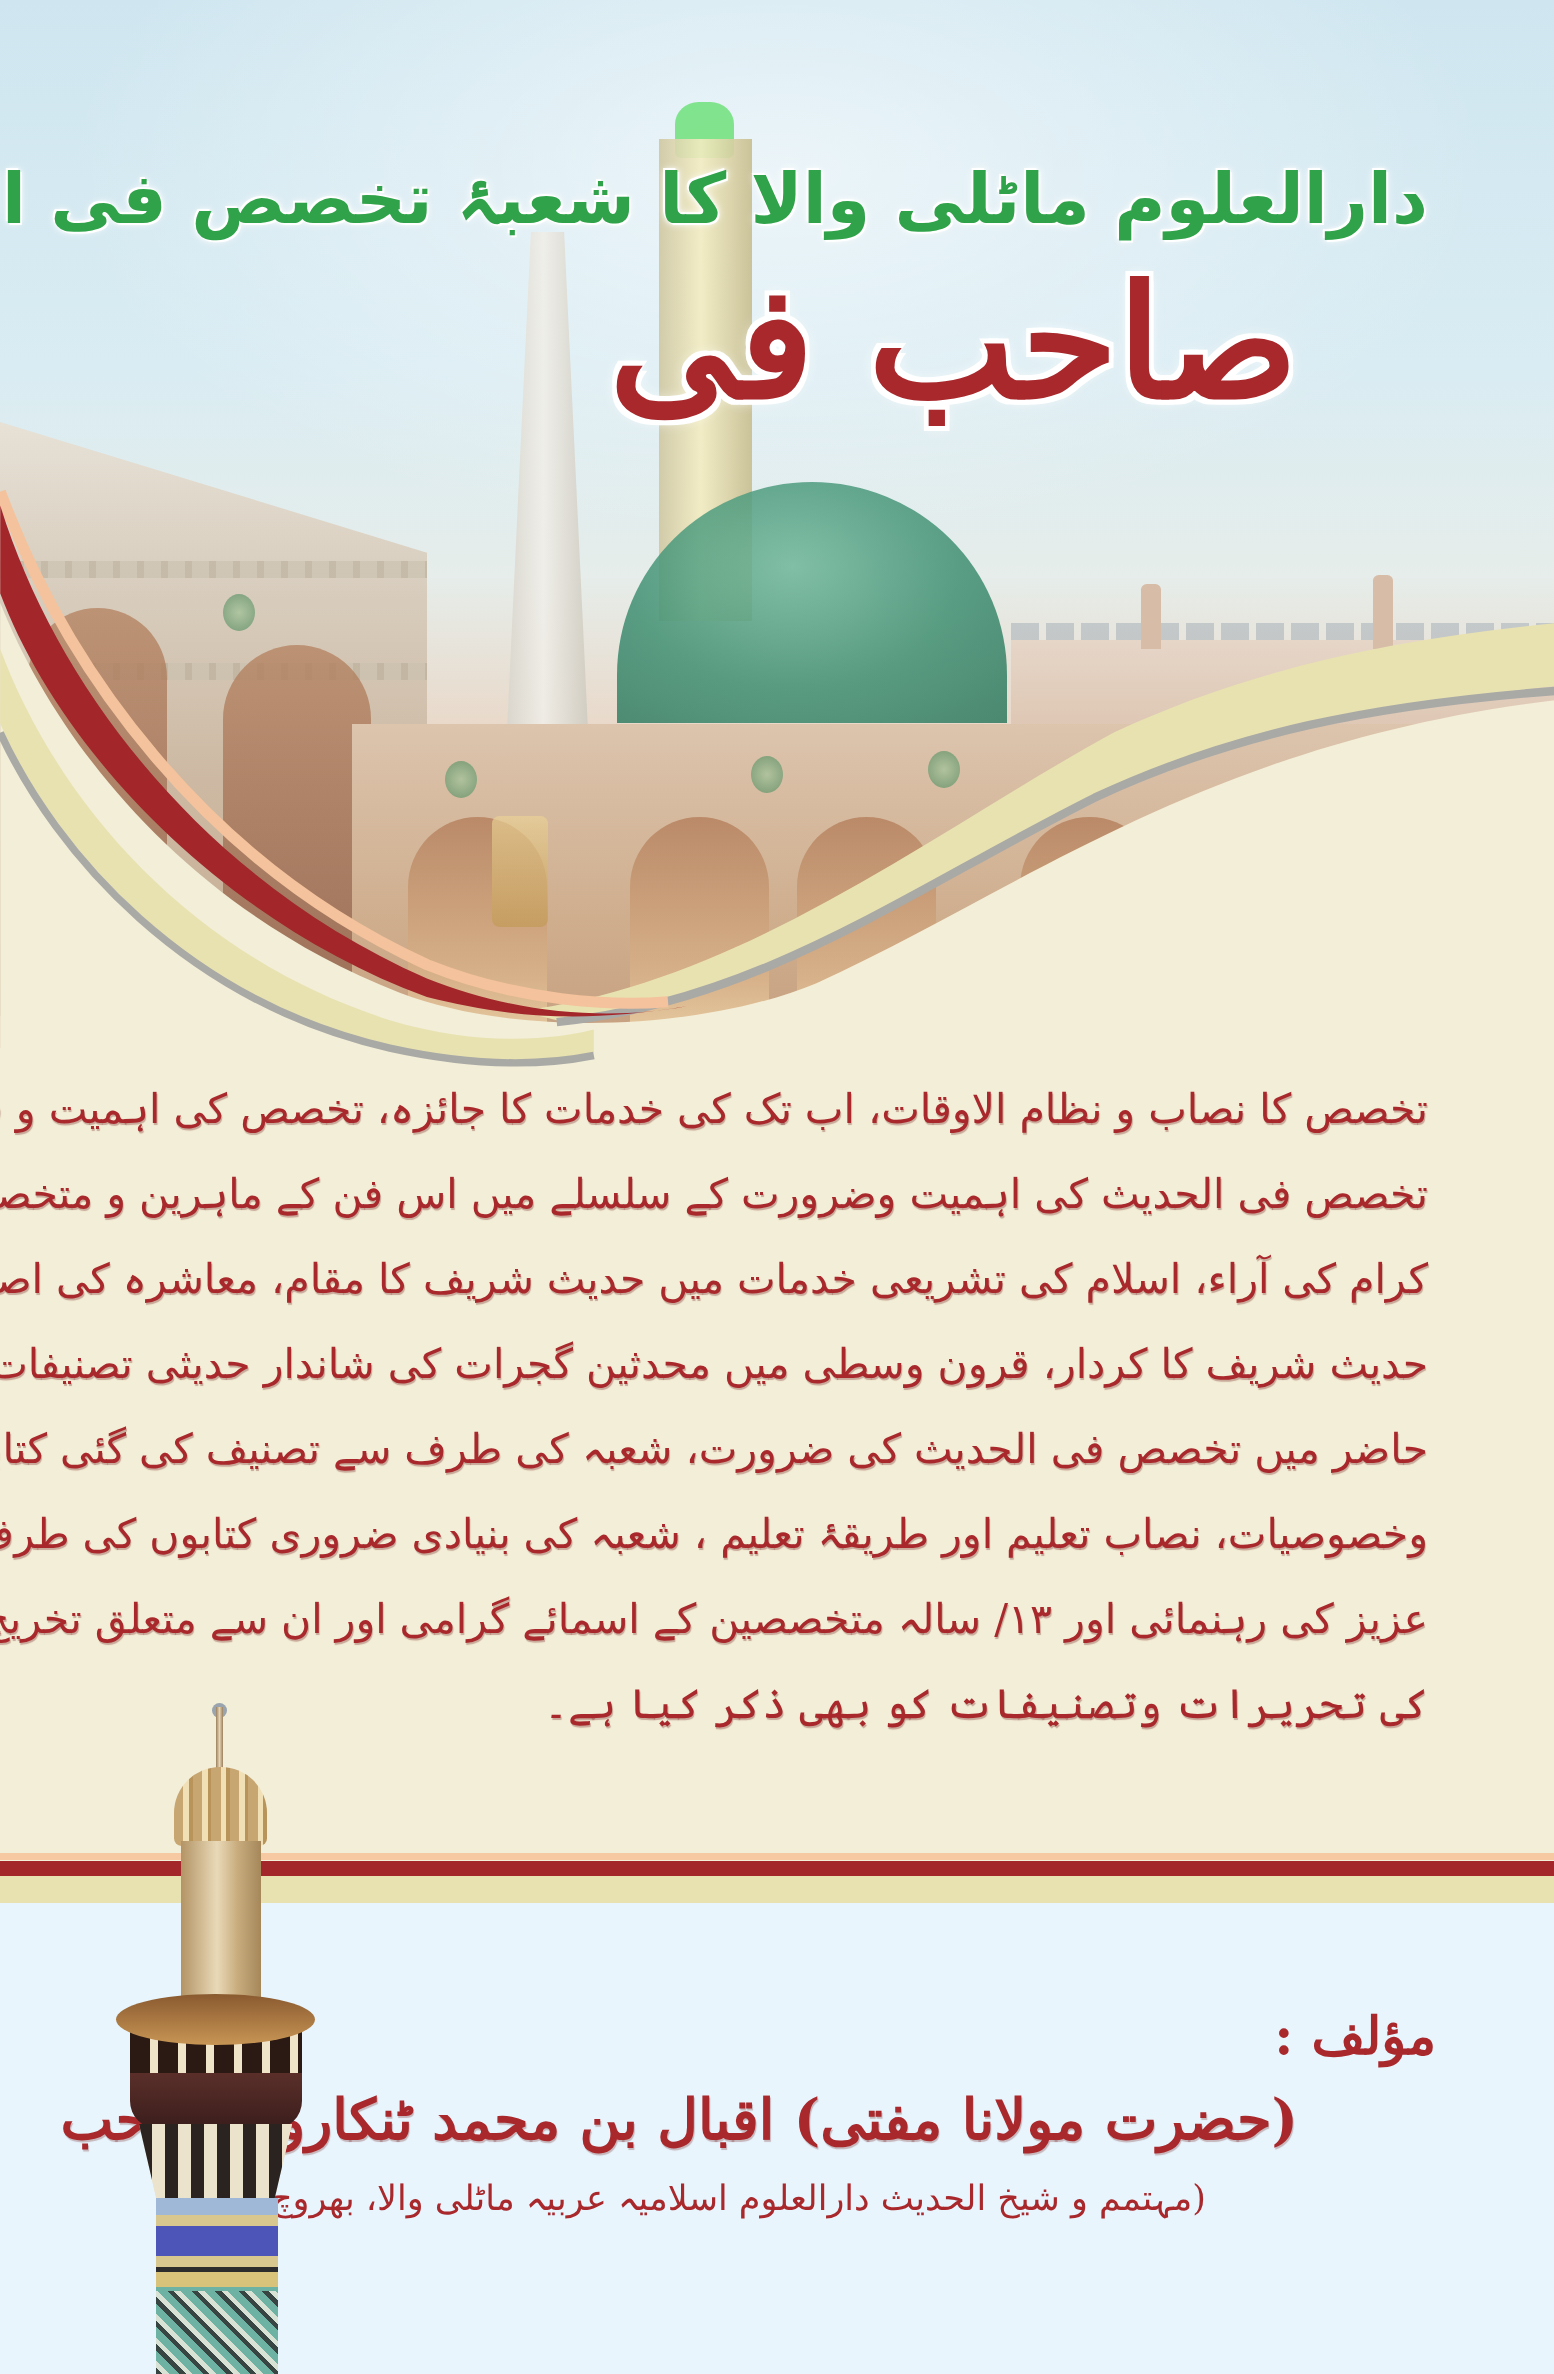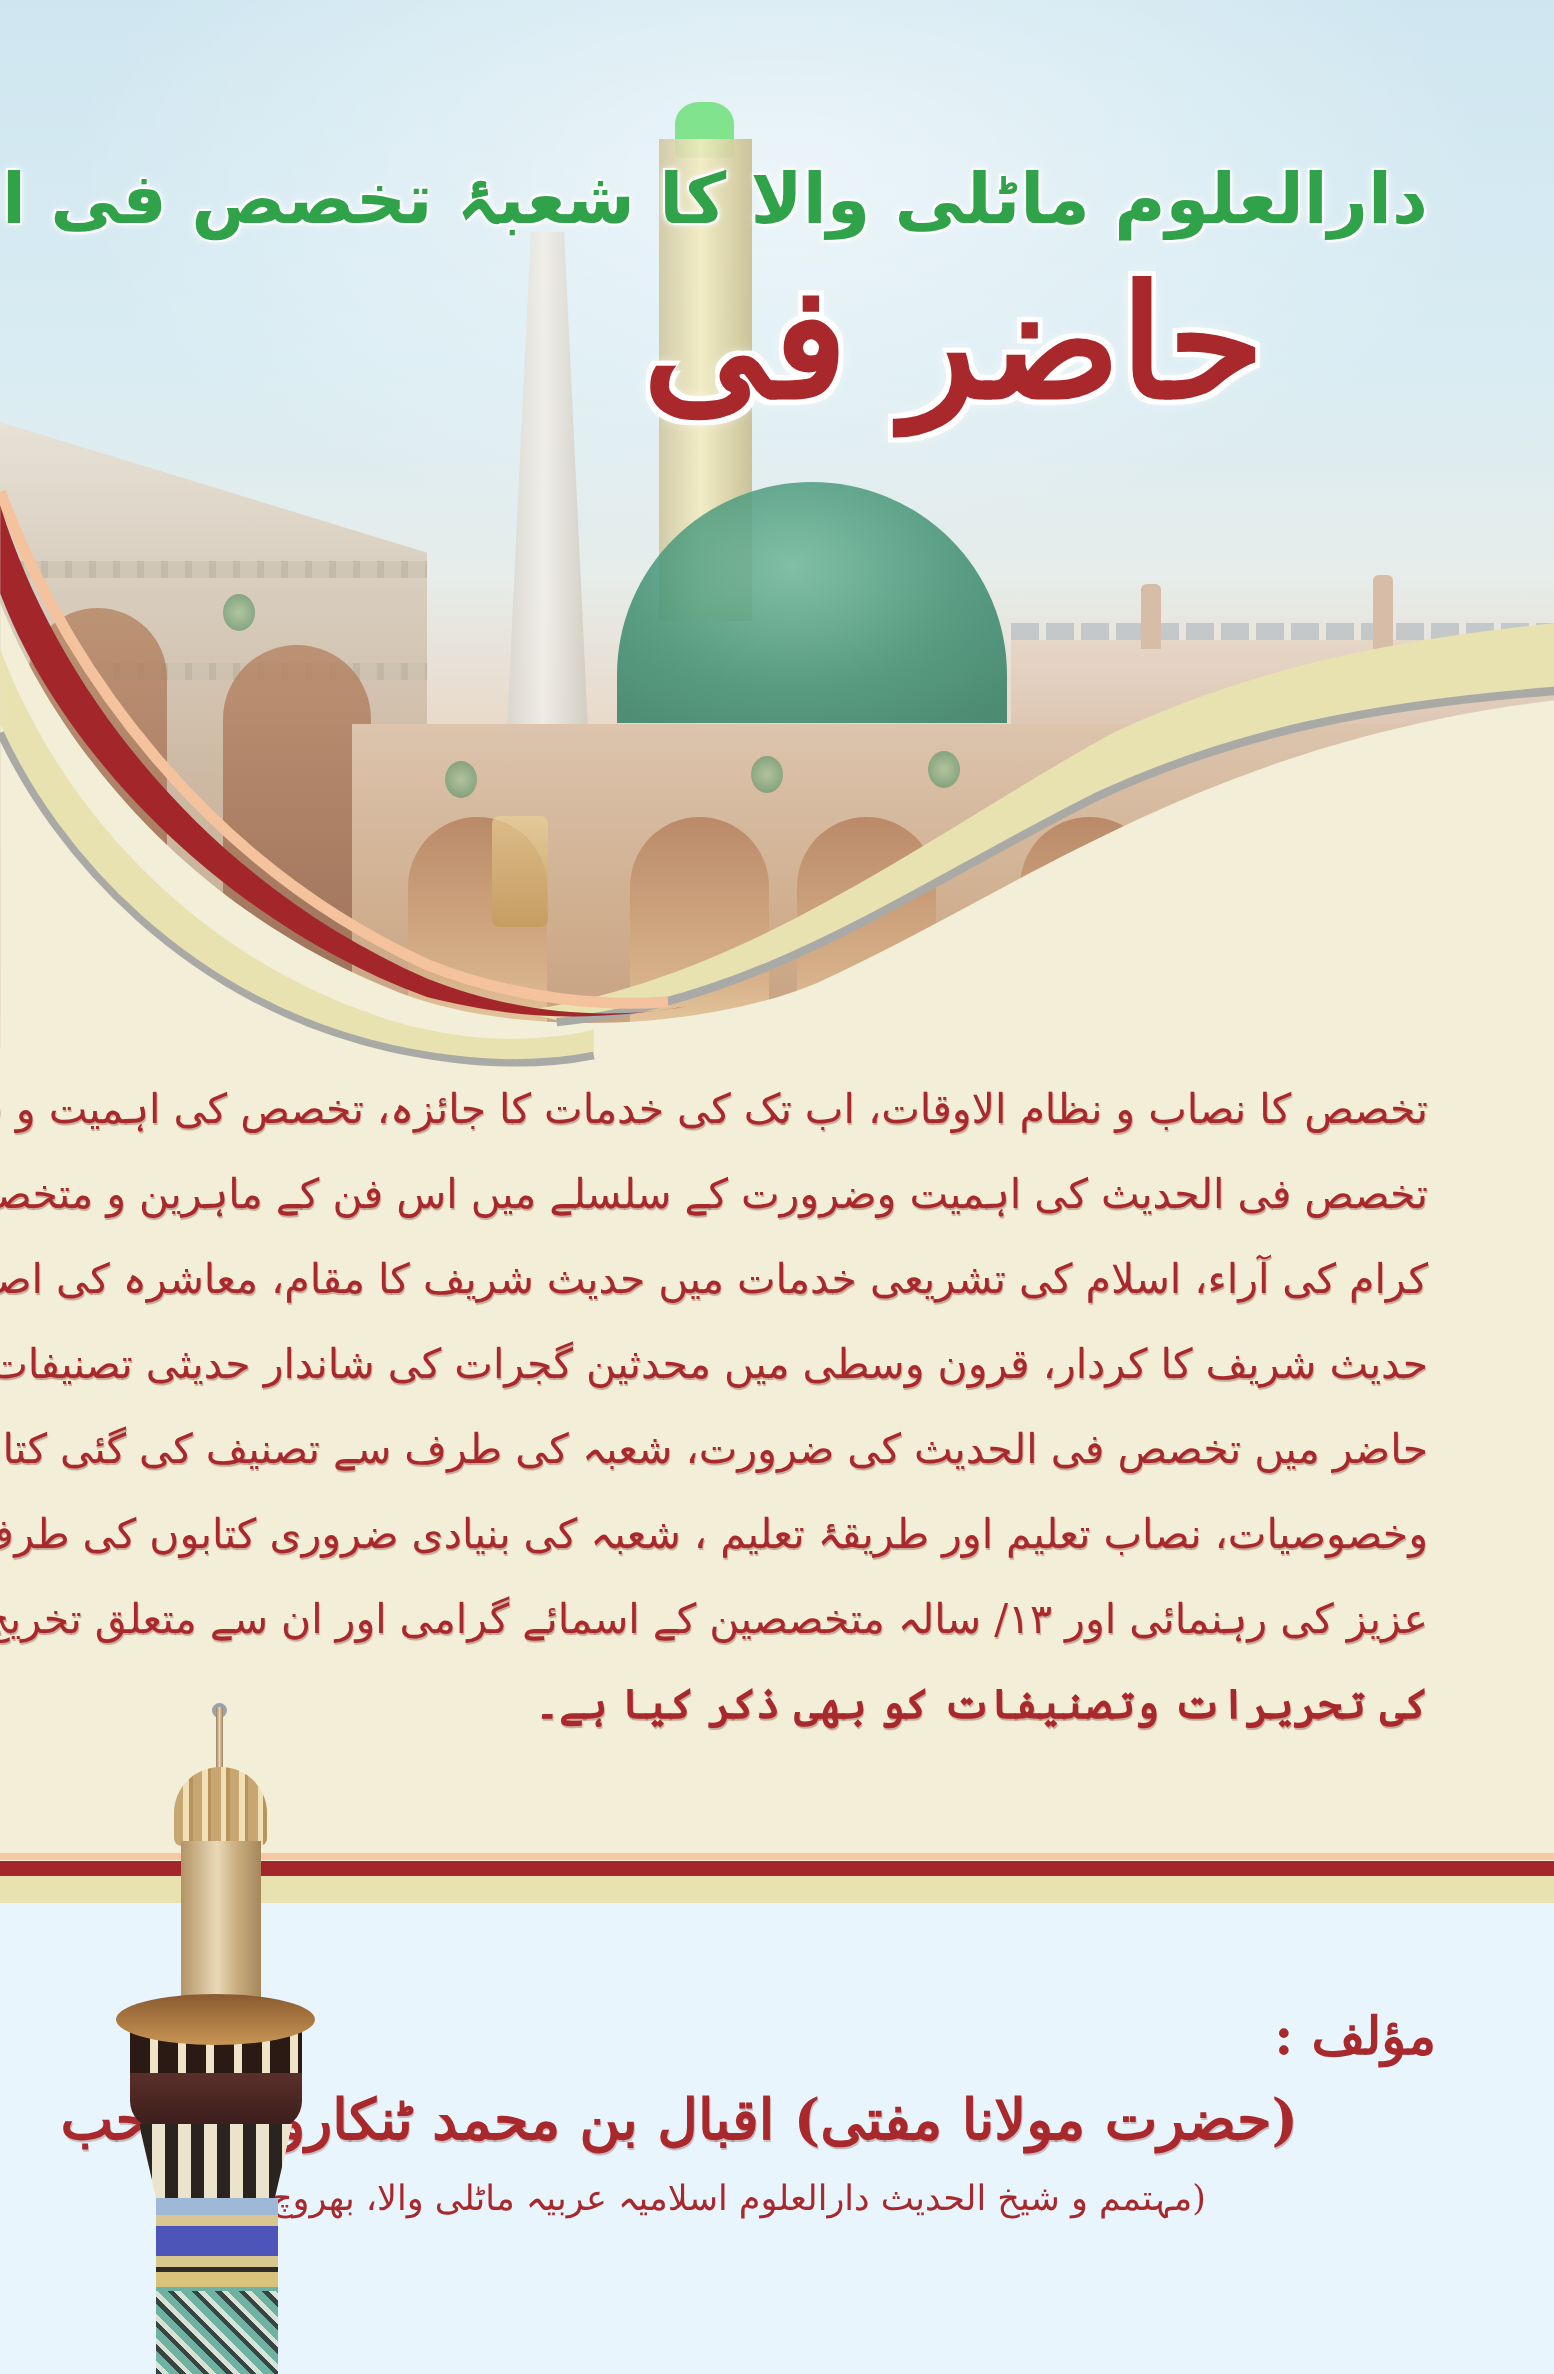--- a/index.html
+++ b/index.html
@@ -128,21 +128,21 @@
     .curves { position: absolute; left: 0; top: 0; width: 1555px; height: 1113px; }
     .para {
       position: absolute; left: 148px; top: 1067px; width: 1280px;
       direction: rtl; text-align: justify;
       font-family: "DejaVu Serif", serif;
       font-size: 41px; line-height: 85px;
       color: #a8282c;
       text-shadow: 0.9px 1.9px 0.9px rgba(120,40,40,.35);
     }
     .para-line { display: block; text-align-last: justify; white-space: nowrap; }
-    .para-line.last { text-align-last: right; font-weight: bold; }
+    .para-line.last { text-align-last: right; }
 
     
     .sep-peach { position: absolute; left: 0; top: 1853px; width: 1555px; height: 7.4px; background: #f6c9a3; }
     .sep-red   { position: absolute; left: 0; top: 1861px; width: 1555px; height: 15px; background: #a3262b; }
     .sep-khaki { position: absolute; left: 0; top: 1876px; width: 1555px; height: 28px; background: #e8e2b1; }
 
     
     .author-panel {
       position: absolute; left: 0; top: 1903px; width: 1555px; height: 471px;
       background: #e8f5fd;
@@ -265,21 +265,21 @@
     <path d="M0,700 C60,860 200,1030 420,1100 C520,1130 600,1120 640,1110 L640,1135 C580,1145 520,1150 420,1130 C200,1080 50,900 0,780 Z" fill="#e8e2b1"></path>
 
     <path d="M0,790 C60,920 200,1080 420,1130 C520,1152 590,1148 640,1138" fill="none" stroke="#a9a9a6" stroke-width="8"></path>
 
     <path d="M0,530 C70,720 220,930 460,1040 C560,1080 660,1085 720,1080" fill="none" stroke="#f4c29c" stroke-width="12"></path>
 
     <path d="M0,545 C60,740 220,950 460,1055 C560,1095 660,1100 740,1085 C620,1105 540,1095 460,1075 C230,990 60,800 0,640 Z" fill="#a3262b"></path>
   </svg>
 
   <div class="t-school">دارالعلوم ماٹلی والا کا شعبۂ تخصص فی الحدیث الشریف</div>
-  <div class="t-main t-main-1">حاضر فی</div>
+  <div class="t-main t-main-1">صاحب فی</div>
 
   <div class="para">
     <span class="para-line">تخصص کا نصاب و نظام الاوقات، اب تک کی خدمات کا جائزہ، تخصص کی اہمیت و فوائد،</span>
     <span class="para-line">تخصص فی الحدیث کی اہمیت وضرورت کے سلسلے میں اس فن کے ماہرین و متخصصین اساتذۂ</span>
     <span class="para-line">کرام کی آراء، اسلام کی تشریعی خدمات میں حدیث شریف کا مقام، معاشرہ کی اصلاح میں</span>
     <span class="para-line">حدیث شریف کا کردار، قرون وسطی میں محدثین گجرات کی شاندار حدیثی تصنیفات، عصر</span>
     <span class="para-line">حاضر میں تخصص فی الحدیث کی ضرورت، شعبہ کی طرف سے تصنیف کی گئی کتابوں کا تعارف</span>
     <span class="para-line">وخصوصیات، نصاب تعلیم اور طریقۂ تعلیم ، شعبہ کی بنیادی ضروری کتابوں کی طرف طلبۂ</span>
     <span class="para-line">عزیز کی رہنمائی اور ۱۳/ سالہ متخصصین کے اسمائے گرامی اور ان سے متعلق تخریج، نیزان</span>
     <span class="para-line last">کی تحریرات وتصنیفات کو بھی ذکر کیا ہے۔</span>

